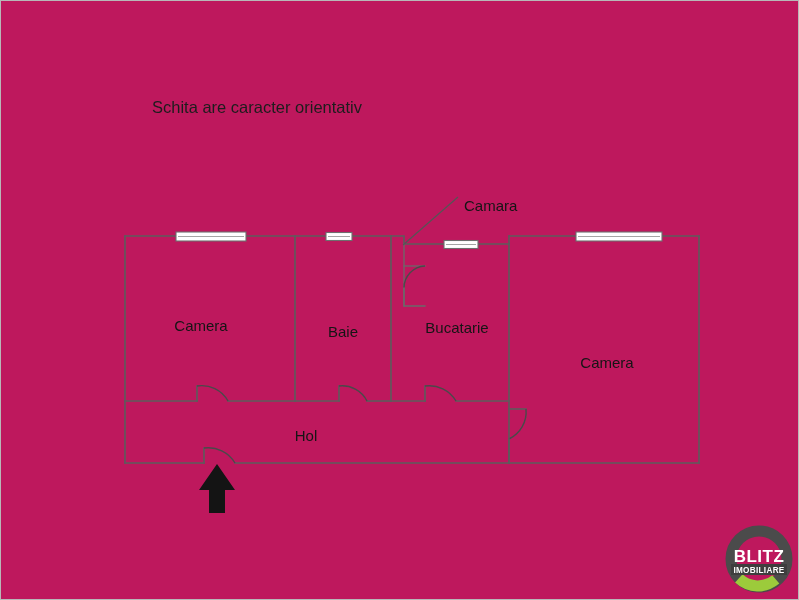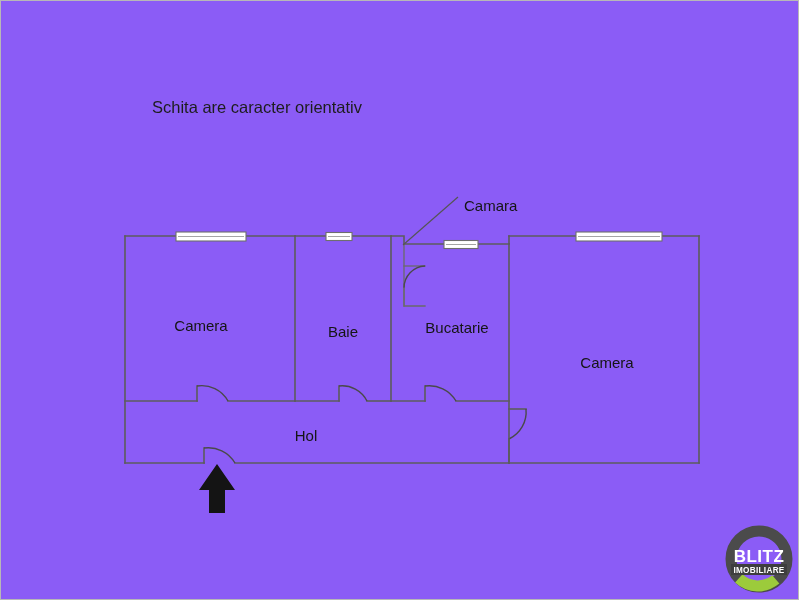--- a/index.html
+++ b/index.html
@@ -4,21 +4,21 @@
 <style>
   html, body {
     margin: 0;
     padding: 0;
     background: #ffffff;
   }
   #canvas {
     position: relative;
     width: 799px;
     height: 600px;
-    background: #8b5cf6;
+    background: #be185d;
     border: 1px solid #b8b8b8;
     box-sizing: border-box;
     overflow: hidden;
     font-family: "Liberation Sans", sans-serif;
   }
   #plan-svg {
     position: absolute;
     left: 0;
     top: 0;
     width: 799px;

